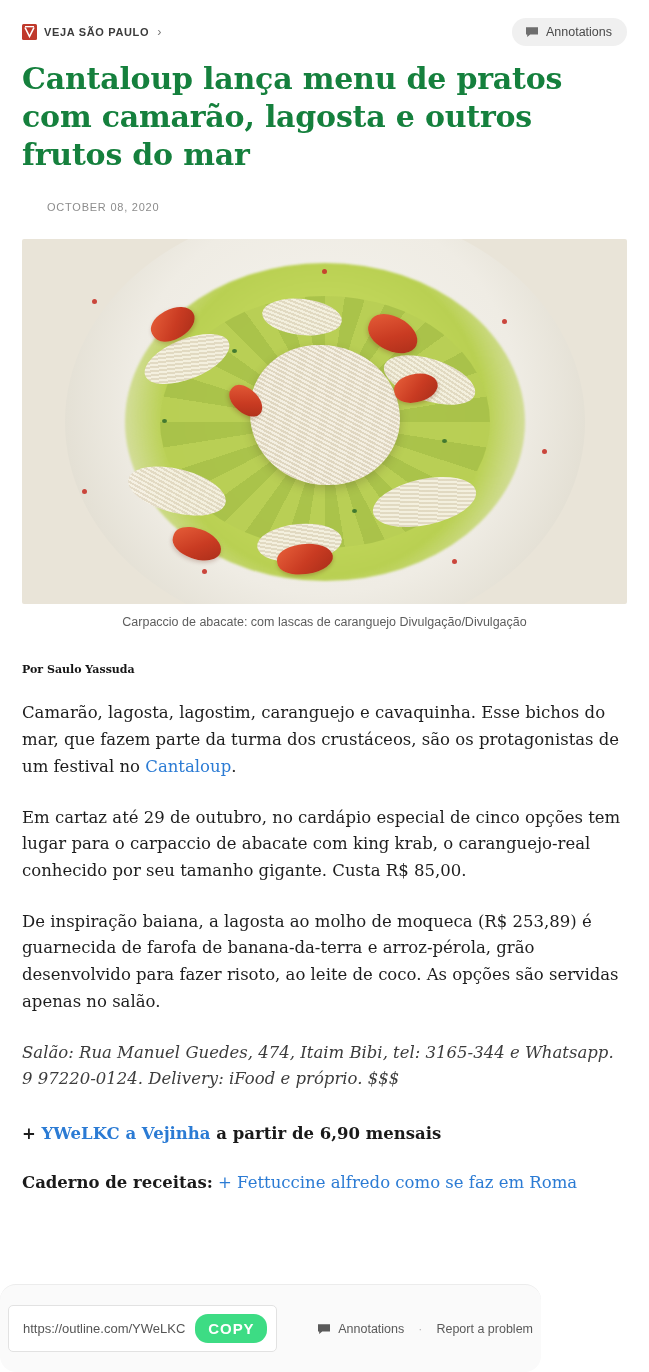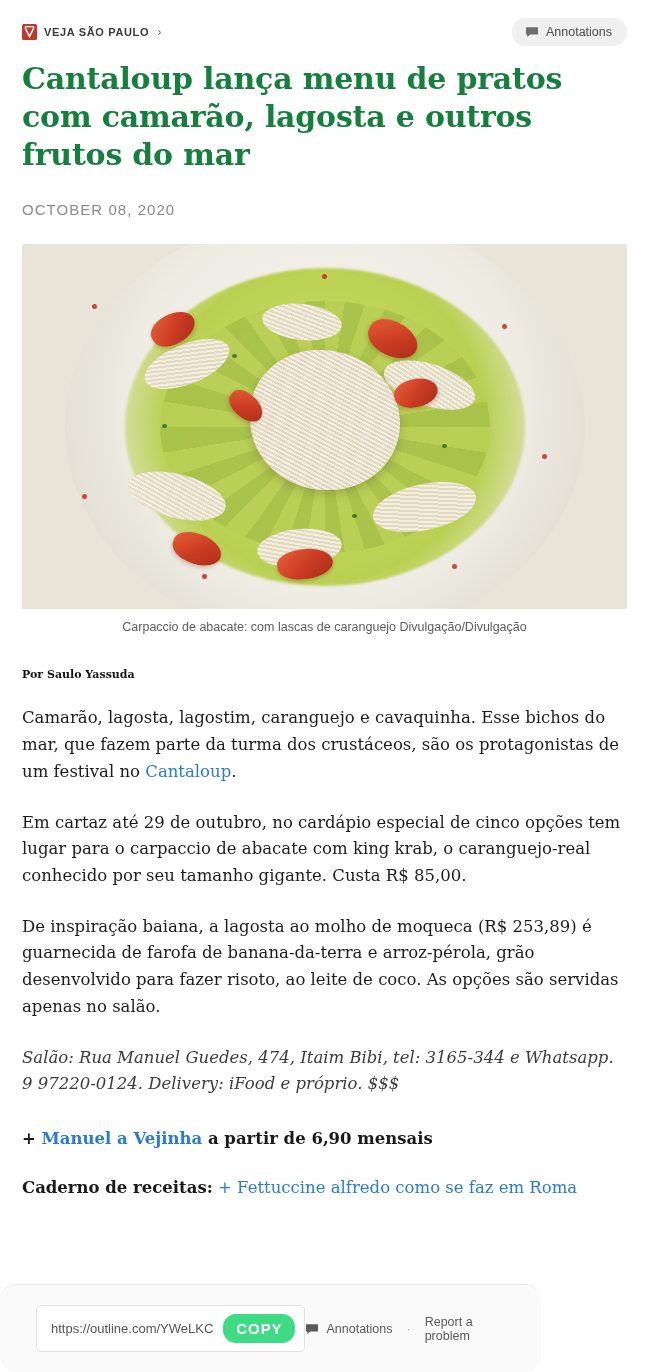--- a/index.html
+++ b/index.html
@@ -84,26 +84,27 @@
   h1.headline {
     font-family: "DejaVu Serif", "Liberation Serif", serif;
     font-size: 30px;
     line-height: 1.26;
     font-weight: 700;
     letter-spacing: -0.2px;
     margin: 10px 0 0 0;
     color: #15803d;
   }
   .date {
-    font-size: 15px;
+    font-size: 11px;
     letter-spacing: 0.07em;
     color: #8c8c8c;
     margin-top: 28px;
     text-transform: uppercase;
     font-family: "Liberation Sans", sans-serif;
+    margin-left: 25px;
   }
 
   
   figure.hero {
     margin: 26px 0 2px 0;
     padding: 0 22px;
     box-sizing: border-box;
   }
   .photo {
     width: 100%;
@@ -246,21 +247,21 @@
     position: absolute;
     left: 0;
     bottom: 0;
     width: 541px;
     height: 88px;
     background: #fafafa;
     border-top: 1px solid #ececec;
     display: flex;
     align-items: center;
     justify-content: space-between;
-    padding: 0 36px;
+    padding: 0 8px;
     box-sizing: border-box;
     border-radius: 16px;
   }
   .urlbox {
     display: flex;
     align-items: center;
     gap: 10px;
     background: #ffffff;
     border: 1px solid #e2e2e2;
     border-radius: 5px;
@@ -376,21 +377,21 @@
       <span>Camarão, lagosta, lagostim, caranguejo e cavaquinha. Esse bichos do mar, que fazem parte da turma dos crustáceos, são os protagonistas de um festival no </span><a class="link" href="#">Cantaloup</a><span>.</span>
     </p>
 
     <p class="para">Em cartaz até 29 de outubro, no cardápio especial de cinco opções tem lugar para o carpaccio de abacate com king krab, o caranguejo-real conhecido por seu tamanho gigante. Custa R$ 85,00.</p>
 
     <p class="para">De inspiração baiana, a lagosta ao molho de moqueca (R$ 253,89) é guarnecida de farofa de banana-da-terra e arroz-pérola, grão desenvolvido para fazer risoto, ao leite de coco. As opções são servidas apenas no salão.</p>
 
     <p class="para italic">Salão: Rua Manuel Guedes, 474, Itaim Bibi, tel: 3165-344 e Whatsapp. 9 97220-0124. Delivery: iFood e próprio. $$$</p>
 
     <p class="promo">
-      <span class="plus">+ </span><a class="link" href="#">Manuel a Vejinha</a><span> a partir de 6,90 mensais</span>
+      <span class="plus">+ </span><a class="link" href="#">YWeLKC a Vejinha</a><span> a partir de 6,90 mensais</span>
     </p>
 
     <p class="recipes">
       <span>Caderno de receitas:</span><a class="rest link" href="#"> + Fettuccine alfredo como se faz em Roma</a>
     </p>
   </div>
 
   <div class="footer">
     <div class="urlbox">
       <span class="url">https://outline.com/YWeLKC</span>

